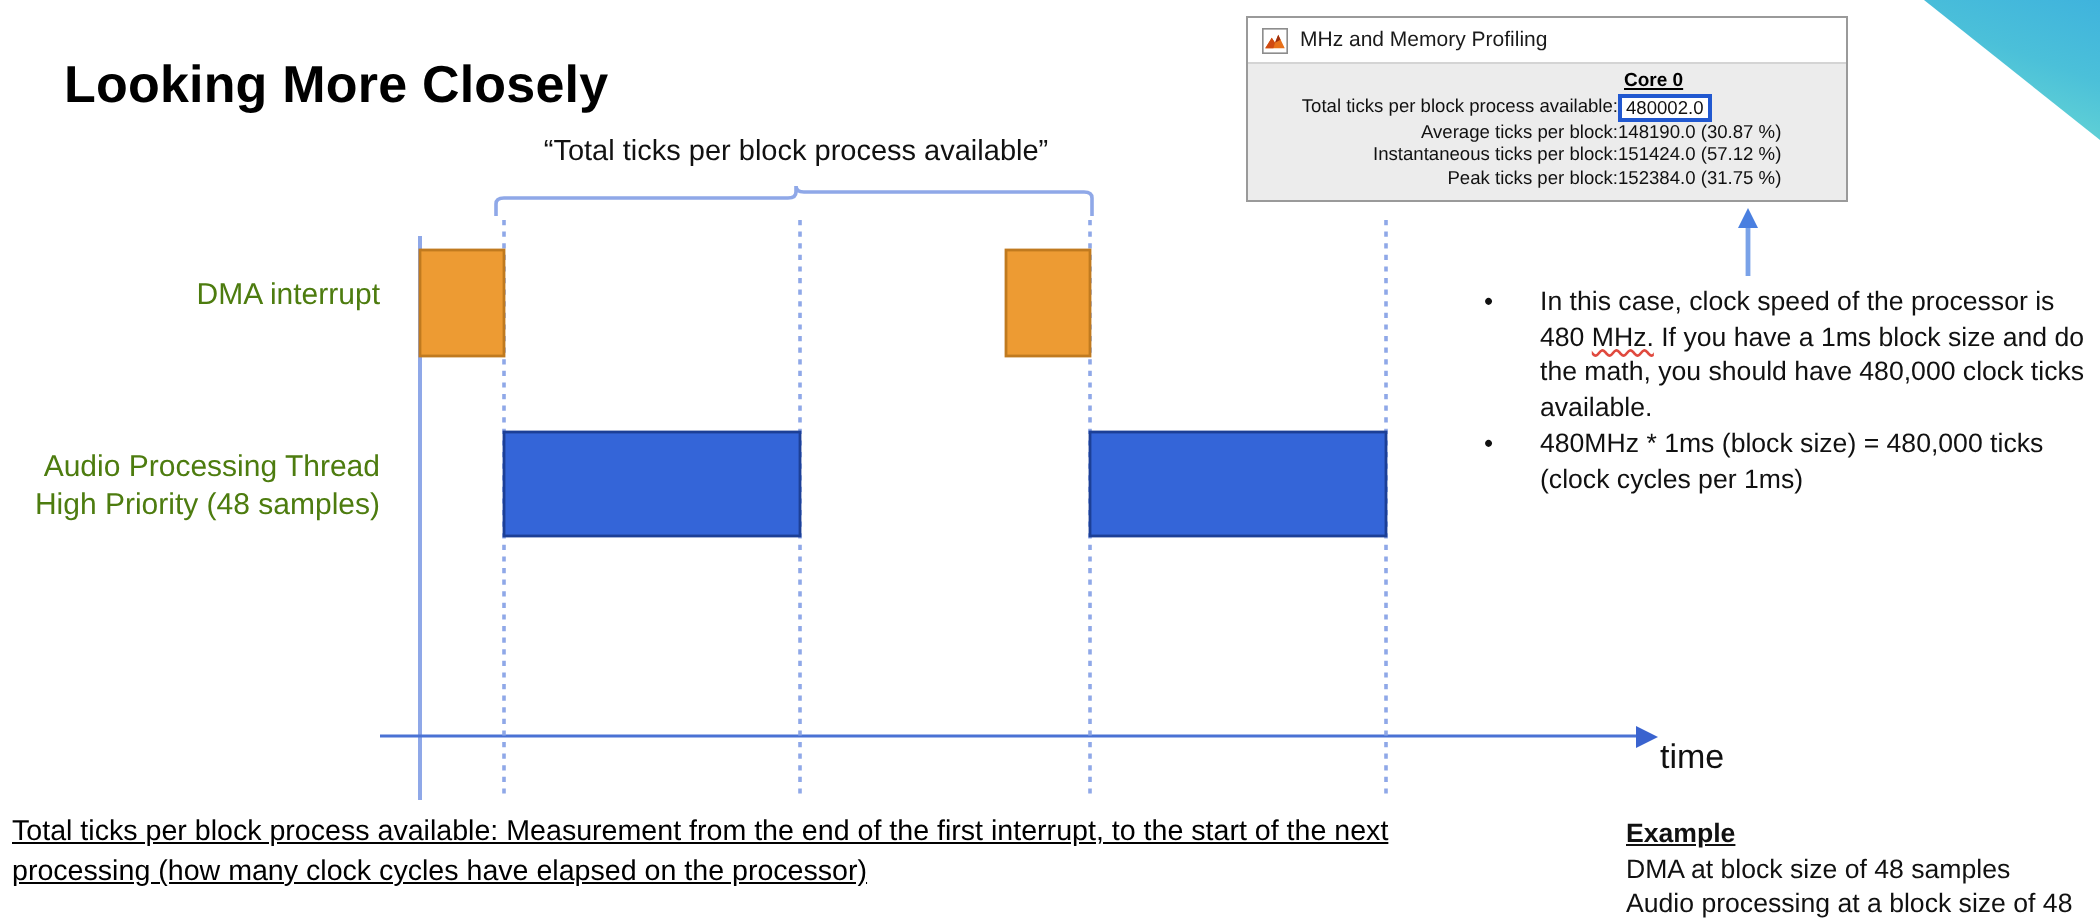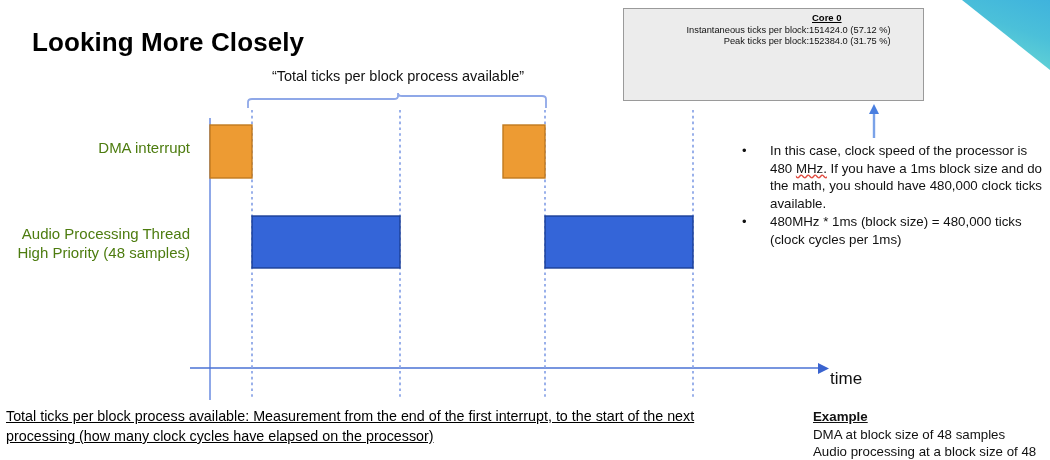--- a/index.html
+++ b/index.html
@@ -253,28 +253,47 @@
     <line x1="874" y1="138" x2="874" y2="112" stroke="#7aa2e8" stroke-width="2.4"></line>
     <polygon points="869,114 874,104 879,114" fill="#4a7fe0"></polygon>
   </g>
 </svg>
 
 <div class="axis-label">time</div>
 
 <div class="bottom-caption">Total ticks per block process available: Measurement from the end of the first interrupt, to the start of the next processing (how many clock cycles have elapsed on the processor)</div>
 
 <div class="profiler-panel">
+  <div class="profiler-titlebar">
+    <svg class="profiler-icon" viewBox="0 0 16 16">
+      <rect x="0.5" y="0.5" width="15" height="15" fill="#ffffff" stroke="#8d8d8d"></rect>
+      <path d="M2 12.5 L6 6 L8 9 L10 4.2 L14 12.5 Z" fill="#e8711a"></path>
+      <path d="M2 12.5 L6 6 L8 9 L7 12.5 Z" fill="#d04a12"></path>
+      <path d="M8 9 L10 4.2 L11.4 7.3 Z" fill="#9b2f10"></path>
+    </svg>
+    <span class="profiler-title-text">MHz and Memory Profiling</span>
+  </div>
   <div class="profiler-body">
     <table class="profiler-table">
       <tbody>
           <tr>
         <td class="prof-label"></td>
         <td class="prof-value">
           <span class="core-head">Core 0</span>
         </td>
+      </tr>
+      <tr>
+        <td class="prof-label">Total ticks per block process available:</td>
+        <td class="prof-value">
+          <span class="val-highlight">480002.0</span>
+        </td>
+      </tr>
+      <tr>
+        <td class="prof-label">Average ticks per block:</td>
+        <td class="prof-value">148190.0 (30.87 %)</td>
       </tr>
       <tr>
         <td class="prof-label">Instantaneous ticks per block:</td>
         <td class="prof-value">151424.0 (57.12 %)</td>
       </tr>
       <tr>
         <td class="prof-label">Peak ticks per block:</td>
         <td class="prof-value">152384.0 (31.75 %)</td>
       </tr>
     </tbody>

